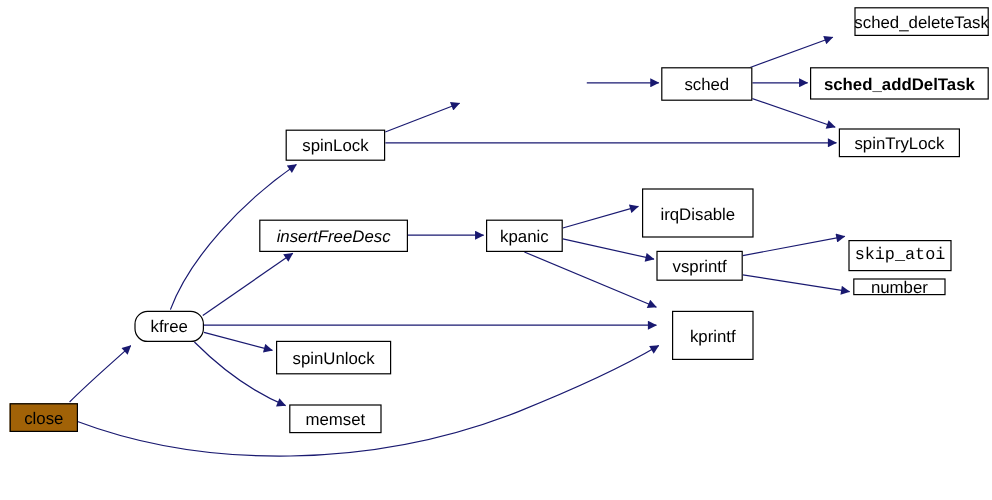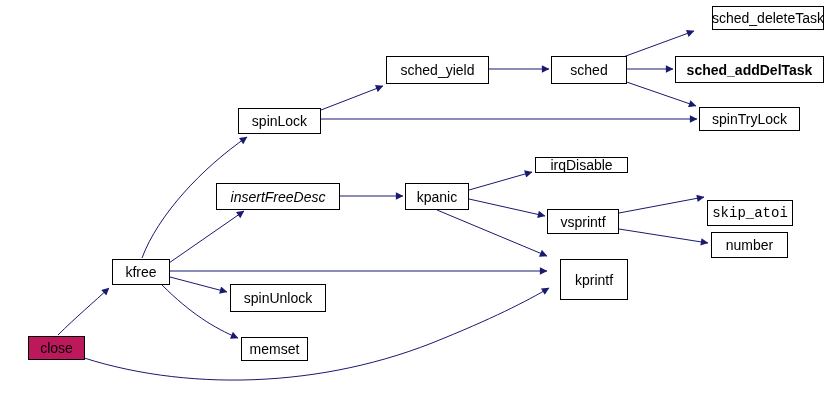--- a/index.html
+++ b/index.html
@@ -35,23 +35,22 @@
     color: #000000;
     display: flex;
     align-items: center;
     justify-content: center;
     font-size: 14px;
     line-height: 1;
     white-space: nowrap;
     cursor: pointer;
   }
   .node.root {
-    background: #be185d;
+    background: #a16207;
     cursor: default;
-    margin-left: 20px;
   }
 </style>
 </head>
 <body>
 
 <div id="canvas">
 
   <svg id="edges" viewBox="0 0 827 417" xmlns="http://www.w3.org/2000/svg">
     <defs>
       <marker id="arrow" viewBox="0 0 10 10" refX="9.5" refY="5" markerWidth="10" markerHeight="7.5" orient="auto-start-reverse">
@@ -73,30 +72,29 @@
     <path class="edge" marker-end="url(#arrow)" d="M615,78 L696,106"></path>
     <path class="edge" marker-end="url(#arrow)" d="M340,196 L403,196"></path>
     <path class="edge" marker-end="url(#arrow)" d="M469,190 L532,172"></path>
     <path class="edge" marker-end="url(#arrow)" d="M469,199 L545,216"></path>
     <path class="edge" marker-end="url(#arrow)" d="M437,210 L547,256"></path>
     <path class="edge" marker-end="url(#arrow)" d="M619,213 L704,197"></path>
     <path class="edge" marker-end="url(#arrow)" d="M619,229 L708,243"></path>
   </svg>
 
   <div class="node root" style="left:8px;   top:336px; width:57px;  height:24px;">close</div>
-  <div class="node" style="left:112px; top:259px; width:58px;  height:26px;">kfree</div>
+  <div class="node" style="left:112px; top:259px; width:58px;  height:26px;border-radius:11px;">kfree</div>
   <div class="node" style="left:238px; top:108px; width:83px;  height:26px;">spinLock</div>
   <div class="node" style="left:216px; top:183px; width:124px; height:27px;font-style:italic;">insertFreeDesc</div>
   <div class="node" style="left:230px; top:284px; width:96px;  height:28px;">spinUnlock</div>
-  <div class="node" style="left:241px; top:337px; width:67px;  height:24px;">memset</div>
-  <div class="node" style="left:386px; top:56px;  width:103px; height:28px;">sched_yield</div>
+  <div class="node" style="left:241px; top:337px; width:77px;  height:24px;">memset</div>
   <div class="node" style="left:405px; top:183px; width:64px;  height:27px;">kpanic</div>
   <div class="node" style="left:551px; top:56px;  width:76px;  height:28px;">sched</div>
-  <div class="node" style="left:535px; top:157px; width:93px;  height:16px;">irqDisable</div>
+  <div class="node" style="left:535px; top:157px; width:93px;  height:41px;">irqDisable</div>
   <div class="node" style="left:547px; top:209px; width:72px;  height:25px;">vsprintf</div>
   <div class="node" style="left:547px; top:259px; width:68px;  height:41px;margin-left:13px;">kprintf</div>
   <div class="node" style="left:664px; top:6px;   width:112px; height:24px;margin-left:48px;">sched_deleteTask</div>
   <div class="node" style="left:675px; top:56px;  width:149px; height:27px;font-weight:bold;">sched_addDelTask</div>
   <div class="node" style="left:699px; top:107px; width:101px; height:24px;">spinTryLock</div>
   <div class="node" style="left:707px; top:200px; width:86px;  height:26px;font-family:Liberation Mono, monospace;">skip_atoi</div>
-  <div class="node" style="left:711px; top:232px; width:77px;  height:26px;">number</div>
+  <div class="node" style="left:711px; top:232px; width:77px;  height:14px;">number</div>
 
 </div>
 
 </body></html>

